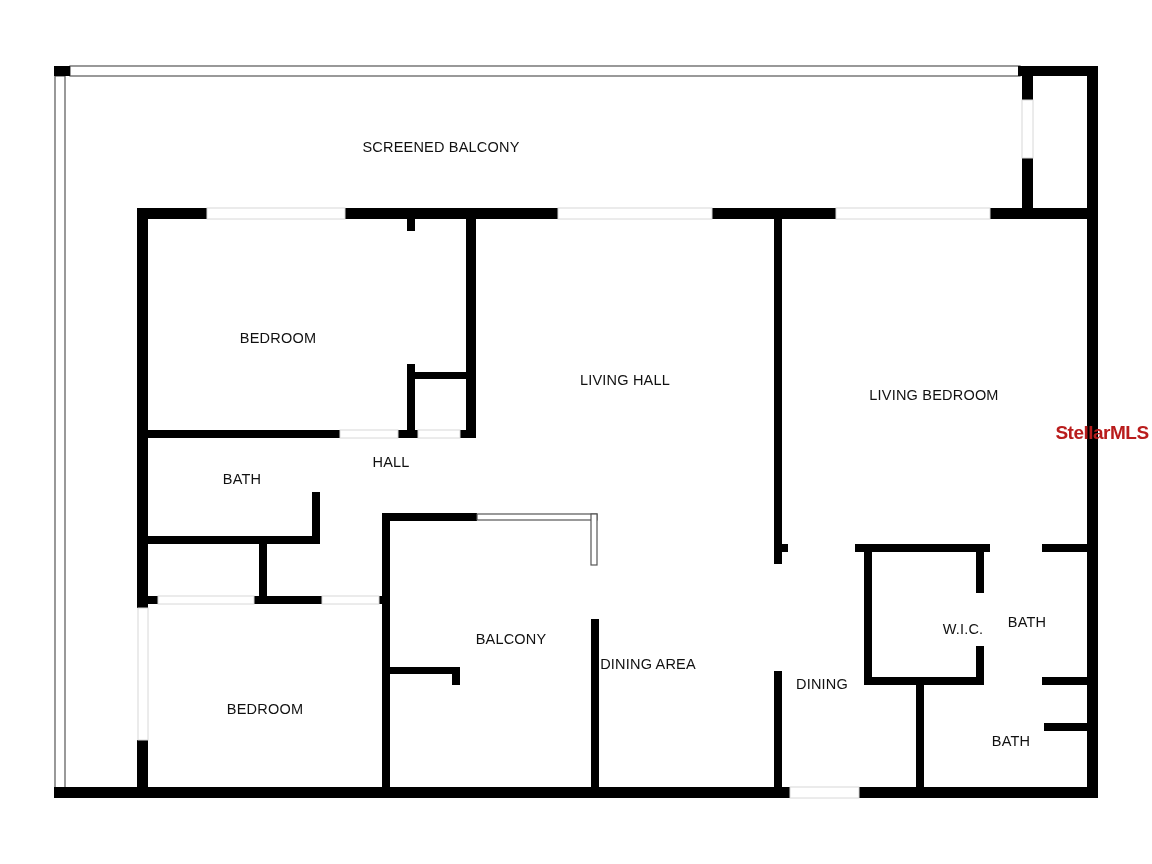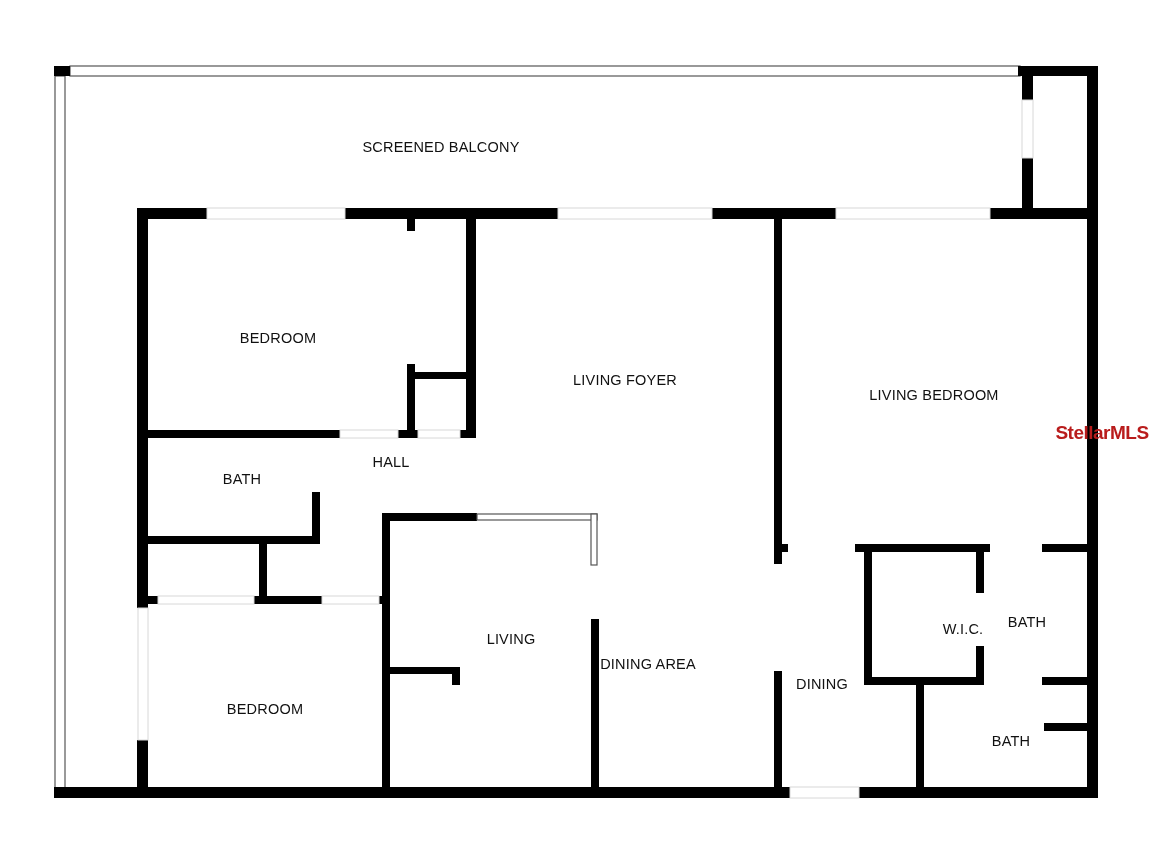--- a/index.html
+++ b/index.html
@@ -97,25 +97,25 @@
     <rect class="wall" x="864" y="677" width="120" height="8"></rect>
     <rect class="wall" x="916" y="684" width="8" height="106"></rect>
     <rect class="wall" x="1042" y="677" width="50" height="8"></rect>
     <rect class="wall" x="1044" y="723" width="48" height="8"></rect>
     <rect class="wall" x="864" y="787" width="8" height="4"></rect>
   </g>
 </svg>
 
 <div class="label" style="left:441px;top:147px">SCREENED BALCONY</div>
 <div class="label" style="left:278px;top:338px">BEDROOM</div>
-<div class="label" style="left:625px;top:380px">LIVING FOYER</div>
+<div class="label" style="left:625px;top:380px">LIVING HALL</div>
 <div class="label" style="left:934px;top:395px">LIVING BEDROOM</div>
 <div class="label" style="left:242px;top:479px">BATH</div>
 <div class="label" style="left:391px;top:462px">HALL</div>
-<div class="label" style="left:511px;top:639px">LIVING</div>
+<div class="label" style="left:511px;top:639px">BALCONY</div>
 <div class="label" style="left:648px;top:664px">DINING AREA</div>
 <div class="label" style="left:822px;top:684px">DINING</div>
 <div class="label" style="left:963px;top:629px">W.I.C.</div>
 <div class="label" style="left:1027px;top:622px">BATH</div>
 <div class="label" style="left:1011px;top:741px">BATH</div>
 <div class="label" style="left:265px;top:709px">BEDROOM</div>
 
 <div class="watermark" style="left:1102px;top:433px">StellarMLS</div>
 
 </body></html>

